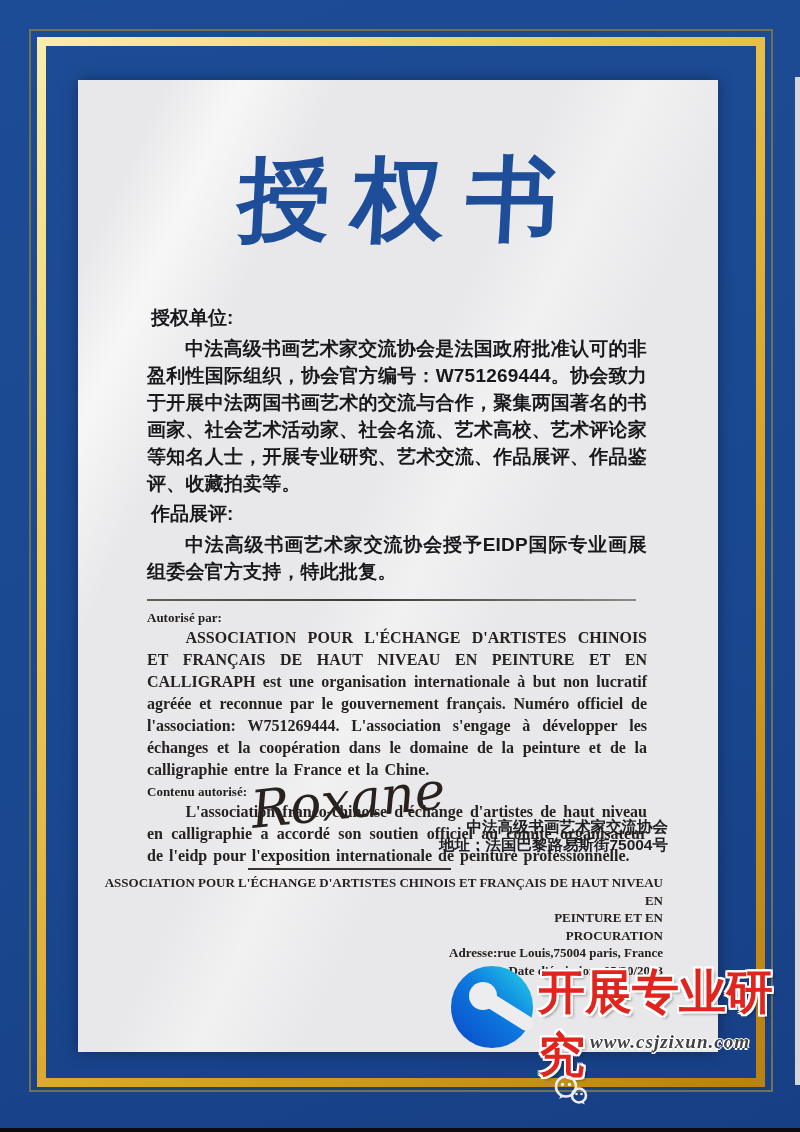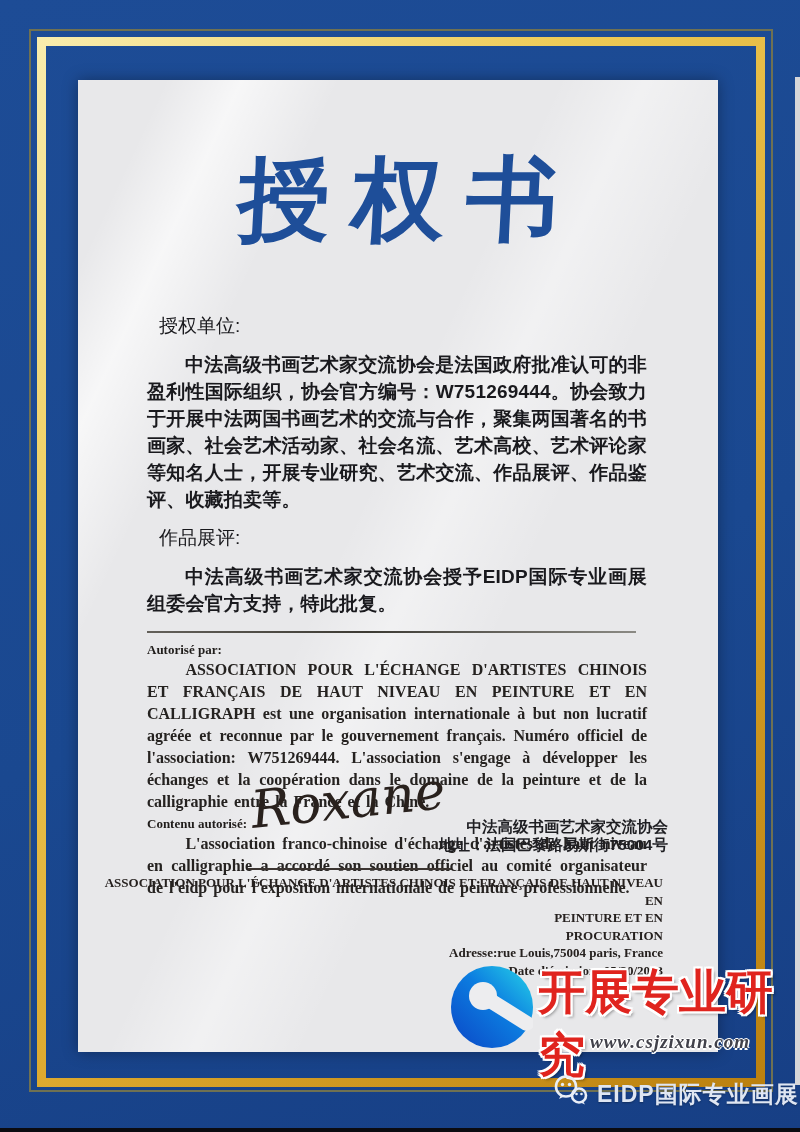--- a/index.html
+++ b/index.html
@@ -21,21 +21,21 @@
       linear-gradient(115deg,rgba(255,255,255,0) 44%,rgba(255,255,255,.4) 52%,rgba(255,255,255,0) 62%),
       #e8e8ea;
     box-shadow:0 0 14px rgba(0,0,0,.35);}
   .title-cn{position:absolute;top:58px;left:0;width:100%;text-align:center;
     font-family:"DejaVu Serif",serif;font-size:92px;font-weight:900;color:#1e4e99;
     letter-spacing:22px;text-indent:22px;transform:skewX(-3deg);}
   .title-en{position:absolute;top:172px;left:0;width:100%;text-align:center;
     font-family:"Liberation Serif",serif;font-size:25px;font-weight:700;color:#1c4a92;
     letter-spacing:9px;text-indent:9px;}
   .content{position:absolute;left:69px;top:221px;width:500px;color:#19191d;}
-  .cn-head{font-size:19px;font-weight:400;margin:12px;}
+  .cn-head{font-size:19px;font-weight:700;margin:4px;}
   .cn-body{font-size:19px;line-height:27px;font-weight:700;text-align:justify;
     text-indent:2em;margin:2px 0 2px;letter-spacing:.2px;}
   .divider{height:2px;background:linear-gradient(to right,#63605a,#3d3b34 45%,#8b8a84);
     width:489px;margin:14px 0 9px;}
   .fr-head{font-family:"Liberation Serif",serif;font-size:13px;font-weight:700;margin:0;color:#201d1b;}
   .fr-body{font-family:"Liberation Serif",serif;font-size:16px;line-height:22px;font-weight:700;
     text-align:justify;text-indent:2.4em;margin:1px 0 3px;color:#252220;word-spacing:2px;}
   
   .sig{position:absolute;left:145px;top:690px;width:250px;text-align:center;
     font-family:"DejaVu Serif",serif;font-style:italic;font-size:52px;color:#29211d;
@@ -128,16 +128,15 @@
         <circle cx="27" cy="23.5" r="7"></circle>
       </g>
       <path d="M9 23 L7 27 L12 24.5 Z" fill="#e9eef7"></path>
       <path d="M31 29 L33 32.5 L28.5 30.5 Z" fill="#e9eef7"></path>
       <circle cx="10.5" cy="12.5" r="1.7" fill="#e9eef7"></circle>
       <circle cx="17.5" cy="12.5" r="1.7" fill="#e9eef7"></circle>
       <circle cx="24.5" cy="22" r="1.3" fill="#e9eef7"></circle>
       <circle cx="29.5" cy="22" r="1.3" fill="#e9eef7"></circle>
     </svg>
   </div>
-  <div class="footer-name">EIDP国际专业画展</div>
 
   <div class="bottom-black"></div>
 </div>
 
 </body></html>

